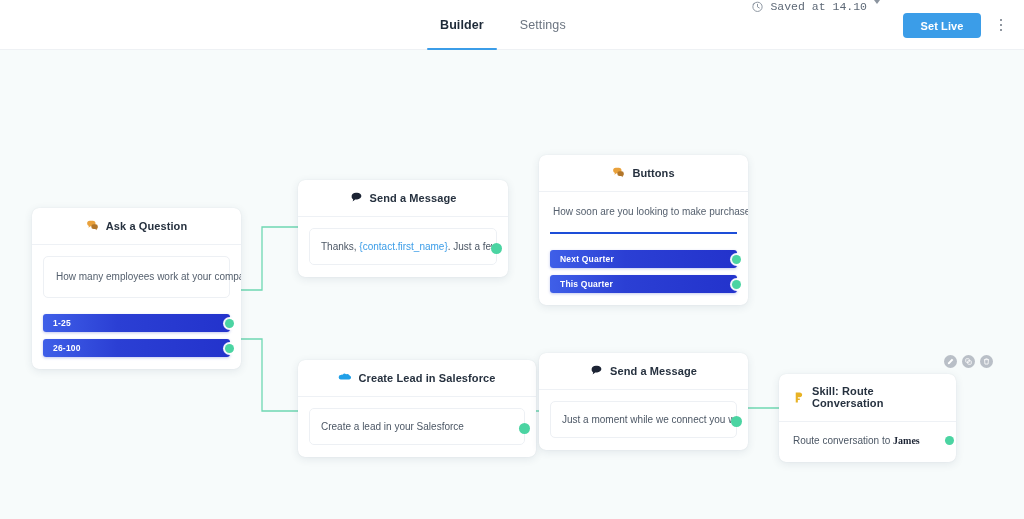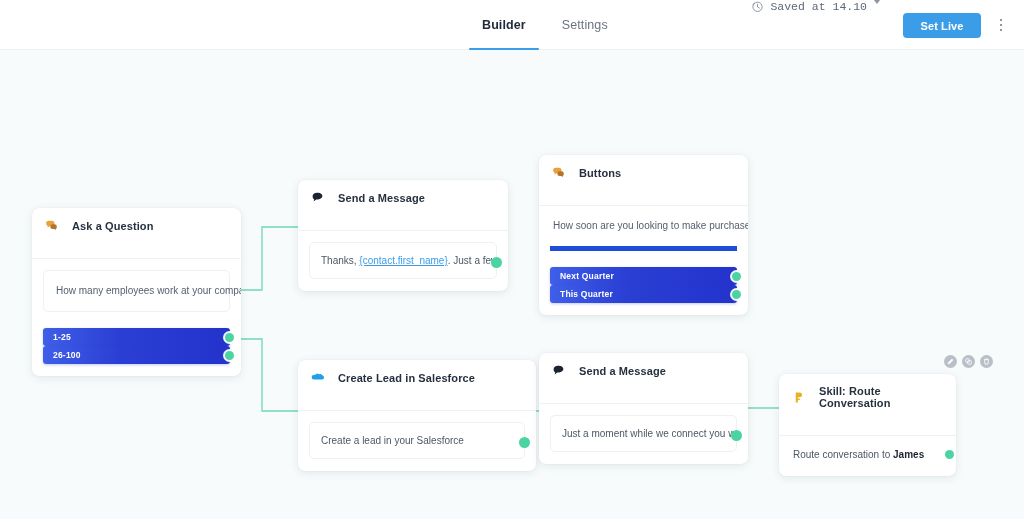--- a/index.html
+++ b/index.html
@@ -21,21 +21,21 @@
   #tabs {
     position: absolute; left: 440px; top: 0;
     height: 50px; display: flex; align-items: center; gap: 36px;
   }
   .tab {
     position: relative;
     font-size: 12.5px; color: #6b7480;
     height: 50px; display: flex; align-items: center;
     cursor: pointer; letter-spacing: .1px;
   }
-  .tab.active { color: #1e2a38; font-weight: 600; margin-left: 42px; }
+  .tab.active { color: #1e2a38; font-weight: 600; }
   .tab.active::after {
     content: ""; position: absolute; left: -13px; right: -13px; bottom: 0;
     height: 2.5px; background: #3b9de8; border-radius: 2px;
   }
 
   #saved-group {
     position: absolute; right: 144px; top: 0; height: 50px;
     display: flex; align-items: flex-start; gap: 6px; cursor: pointer; font-family: Liberation Mono, monospace;
   }
   #saved-text { font-size: 11.5px; color: #5d6876; }
@@ -68,46 +68,47 @@
 
   
   .card {
     position: absolute;
     background: #ffffff;
     border-radius: 7px;
     box-shadow: 0 2px 9px rgba(35,55,90,.10), 0 0 1px rgba(35,55,90,.12);
     overflow: hidden;
   }
   .card-head {
-    display: flex; align-items: center; gap: 14px;
-    padding: 11px 13px 26px 13px;
+    display: flex; align-items: center; gap: 7px;
+    padding: 11px 13px 12px 13px;
     border-bottom: 1px solid #eef1f5;
+    justify-content: center;
   }
   .card-title {
     font-size: 11px; font-weight: 700; color: #26313f; letter-spacing: .1px;
   }
   .card-body { padding: 11px 11px 12px 11px; }
 
   .msg-box {
     border: 1px solid #edf0f4; border-radius: 5px;
     background: #fff; padding: 11px 11px;
     font-size: 10px; color: #4c5765; line-height: 1.3;
     white-space: nowrap; overflow: hidden;
   }
-  .msg-box .token { color: #3b9de8; text-decoration: underline; }
+  .msg-box .token { color: #3b9de8; }
   .prompt-wrap { border: 1px solid #edf0f4; border-radius: 5px; background:#fff; }
   .prompt-inner { padding: 14px 12px 15px 12px; font-size: 10px; color: #55606e; white-space: nowrap; }
 
   .opt {
     position: relative;
     height: 18px; border-radius: 3px;
     background: linear-gradient(90deg, #3f5fe8 0%, #2b3fd4 40%, #2333cc 100%);
     color: #ffffff; font-size: 8.5px; font-weight: 700;
     display: flex; align-items: center; padding-left: 10px;
-    letter-spacing: .2px; 
+    letter-spacing: .2px; margin-top: 7px;
     box-shadow: 0 1px 3px rgba(40,60,200,.28);
     cursor: pointer;
   }
   .opt.first { margin-top: 16px; }
 
   
   .dot {
     position: absolute; width: 9px; height: 9px; border-radius: 50%;
     background: #4bd4a2; box-shadow: 0 0 0 2px rgba(255,255,255,.95);
   }
@@ -231,21 +232,21 @@
     <div class="card-head">
       <span>
         <svg class="ico" viewBox="0 0 16 16">
           <path d="M1.4 5.6a3.3 3.3 0 0 1 3.4-3.3h3.6a3.3 3.3 0 0 1 0 6.6H5.6L3 10.7l.5-2A3.3 3.3 0 0 1 1.4 5.6z" fill="#e9a13b"></path>
           <path d="M14.6 9.4a2.9 2.9 0 0 0-2.9-2.9H9.4a2.9 2.9 0 0 0 0 5.8h1.9l2.1 1.6-.4-1.6a2.9 2.9 0 0 0 1.6-2.9z" fill="#b2762a"></path>
         </svg>
       </span>
       <span class="card-title">Buttons</span>
     </div>
     <div class="card-body" style="padding:14px 11px 12px 11px;">
-      <div style="font-size:10px; color:#55606e; white-space:nowrap; padding:0 3px 15px 3px; border-bottom:5px solid #1d4ed8;">How soon are you looking to make purchase</div>
+      <div style="font-size:10px; color:#55606e; white-space:nowrap; padding:0 3px 15px 3px; border-bottom:2px solid #1d4ed8;">How soon are you looking to make purchase</div>
       <div style="position:relative; margin-top:12px;">
         <div class="opt first">
           <span>Next Quarter</span>
           <span class="dot" style="right:-4px; top:4.5px;"></span>
         </div>
         <div class="opt">
           <span>This Quarter</span>
           <span class="dot" style="right:-4px; top:4.5px;"></span>
         </div>
       </div>
@@ -305,19 +306,19 @@
     <div class="card-head">
       <span>
         <svg class="ico" viewBox="0 0 16 16">
           <path d="M4.6 1.8h4.8c2 0 3.1 1.4 3.1 2.9 0 1.6-1.2 2.9-3.1 2.9H7.2v1.5h2.4v1.9H7.2v3.2H4.6z" fill="#e8b224"></path>
         </svg>
       </span>
       <span class="card-title">Skill: Route Conversation</span>
     </div>
     <div class="card-body" style="position:relative; padding:13px 11px 16px 11px;">
       <div style="font-size:10px; color:#4c5765; white-space:nowrap; padding-left:3px;">
-        <span>Route conversation to </span><span class="bold" style="font-weight:700; color:#1c2434;">James</span>
+        <span>Route conversation to </span><span class="bold" style="font-weight:700; color:#1c2434;font-family:Liberation Serif, serif;">James</span>
       </div>
       <span class="dot" style="right:2px; top:14px;"></span>
     </div>
   </div>
 
 </div>
 
 </body></html>

